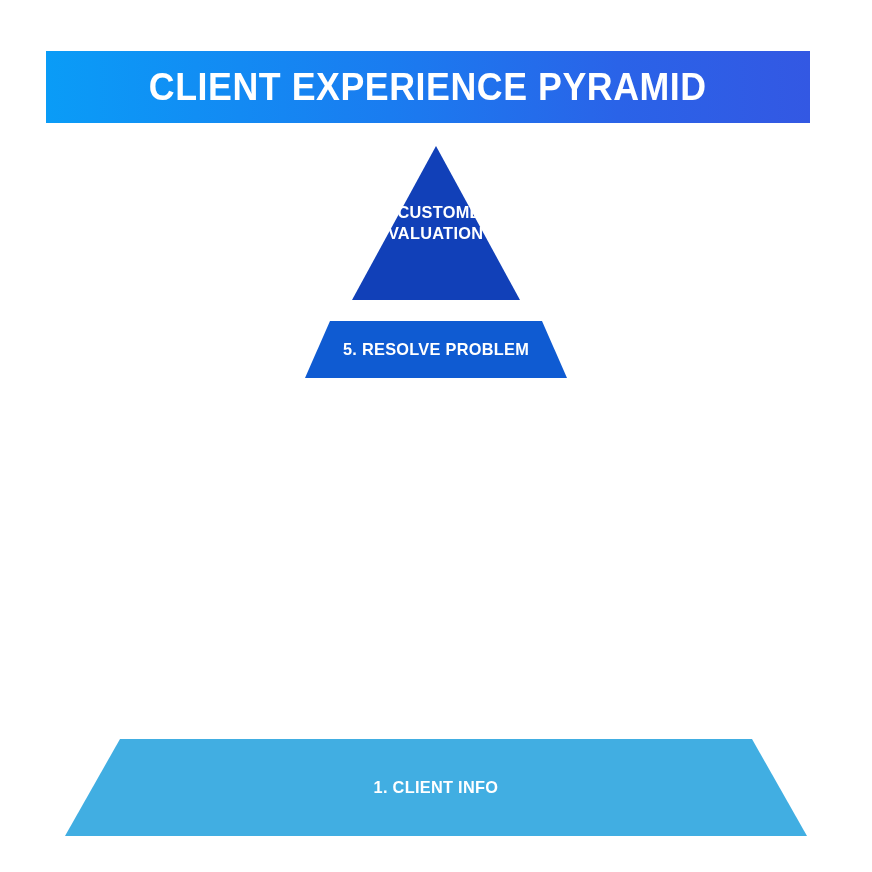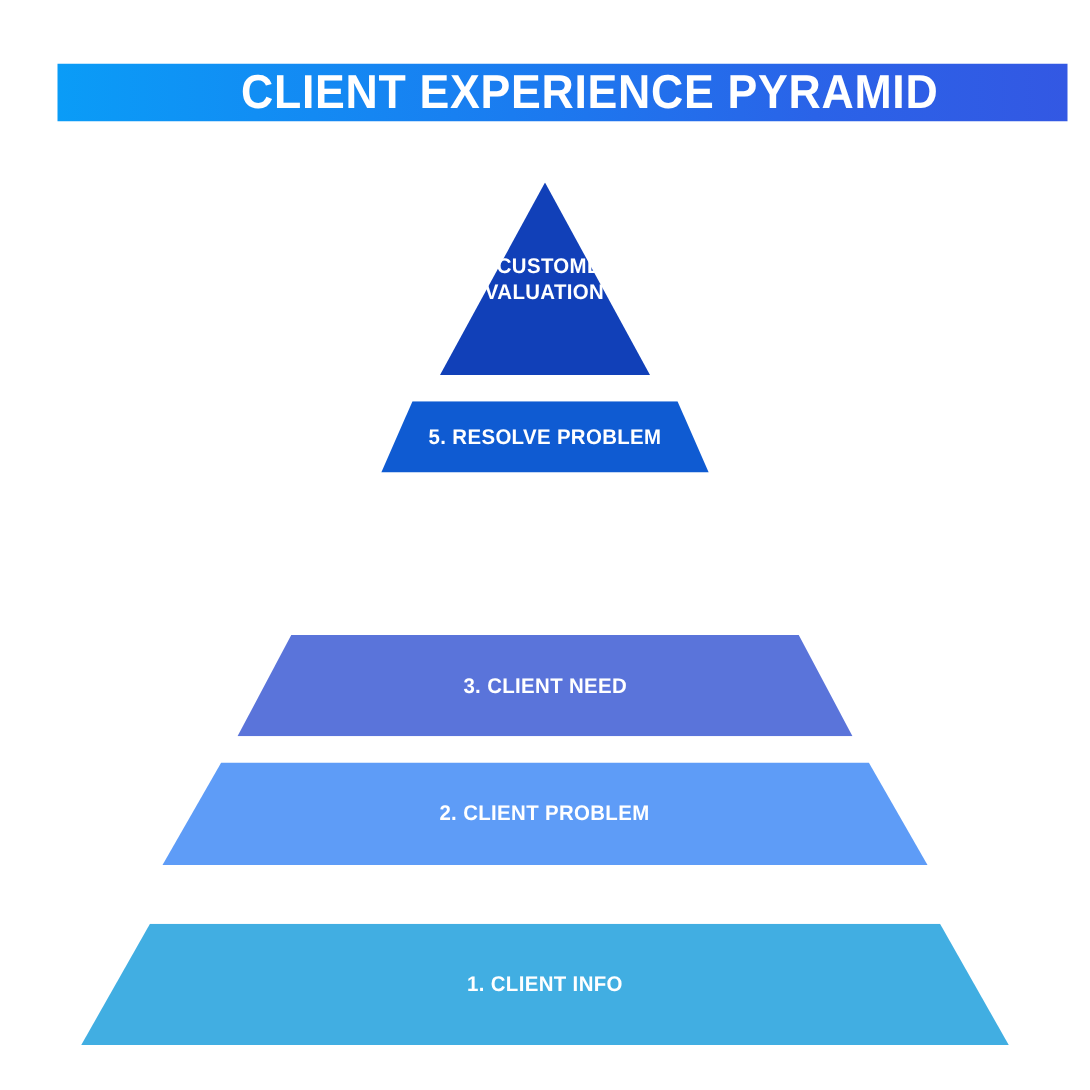--- a/index.html
+++ b/index.html
@@ -21,26 +21,25 @@
     height: 872px;
     background: #ffffff;
   }
 
   
   #title-banner {
     position: absolute;
     left: 46px;
     top: 51px;
     width: 764px;
-    height: 46px;
+    height: 72px;
     display: flex;
     align-items: center;
     justify-content: center;
     background: linear-gradient(90deg, #0a9cf7 0%, #1a7cf0 45%, #2a63e8 75%, #3358e3 100%);
-    padding-left: 44px;
   }
   #title-text {
     color: #ffffff;
     font-size: 38px;
     font-weight: bold;
     letter-spacing: 0.6px;
     line-height: 1;
     white-space: nowrap;
     transform: scaleX(0.94);
     transform-origin: center;
@@ -113,33 +112,21 @@
     </div>
 
     <div class="level" id="level-5">
       <svg class="level-shape" viewBox="0 0 872 57" preserveAspectRatio="none">
         <polygon points="330,0 542,0 567,57 305,57" fill="#0f5bd2"></polygon>
       </svg>
       <span class="level-label">5. RESOLVE PROBLEM</span>
     </div>
 
 
-    <div class="level" id="level-3">
-      <svg class="level-shape" viewBox="0 0 872 81" preserveAspectRatio="none">
-        <polygon points="233,0 639,0 682,81 190,81" fill="#5a74da"></polygon>
-      </svg>
-      <span class="level-label">3. CLIENT NEED</span>
-    </div>
 
-    <div class="level" id="level-2">
-      <svg class="level-shape" viewBox="0 0 872 82" preserveAspectRatio="none">
-        <polygon points="177,0 695,0 742,82 130,82" fill="#5e9cf7"></polygon>
-      </svg>
-      <span class="level-label">2. CLIENT PROBLEM</span>
-    </div>
 
     <div class="level" id="level-1">
       <svg class="level-shape" viewBox="0 0 872 97" preserveAspectRatio="none">
         <polygon points="120,0 752,0 807,97 65,97" fill="#41aee2"></polygon>
       </svg>
       <span class="level-label">1. CLIENT INFO</span>
     </div>
 
   </div>
 </div>

